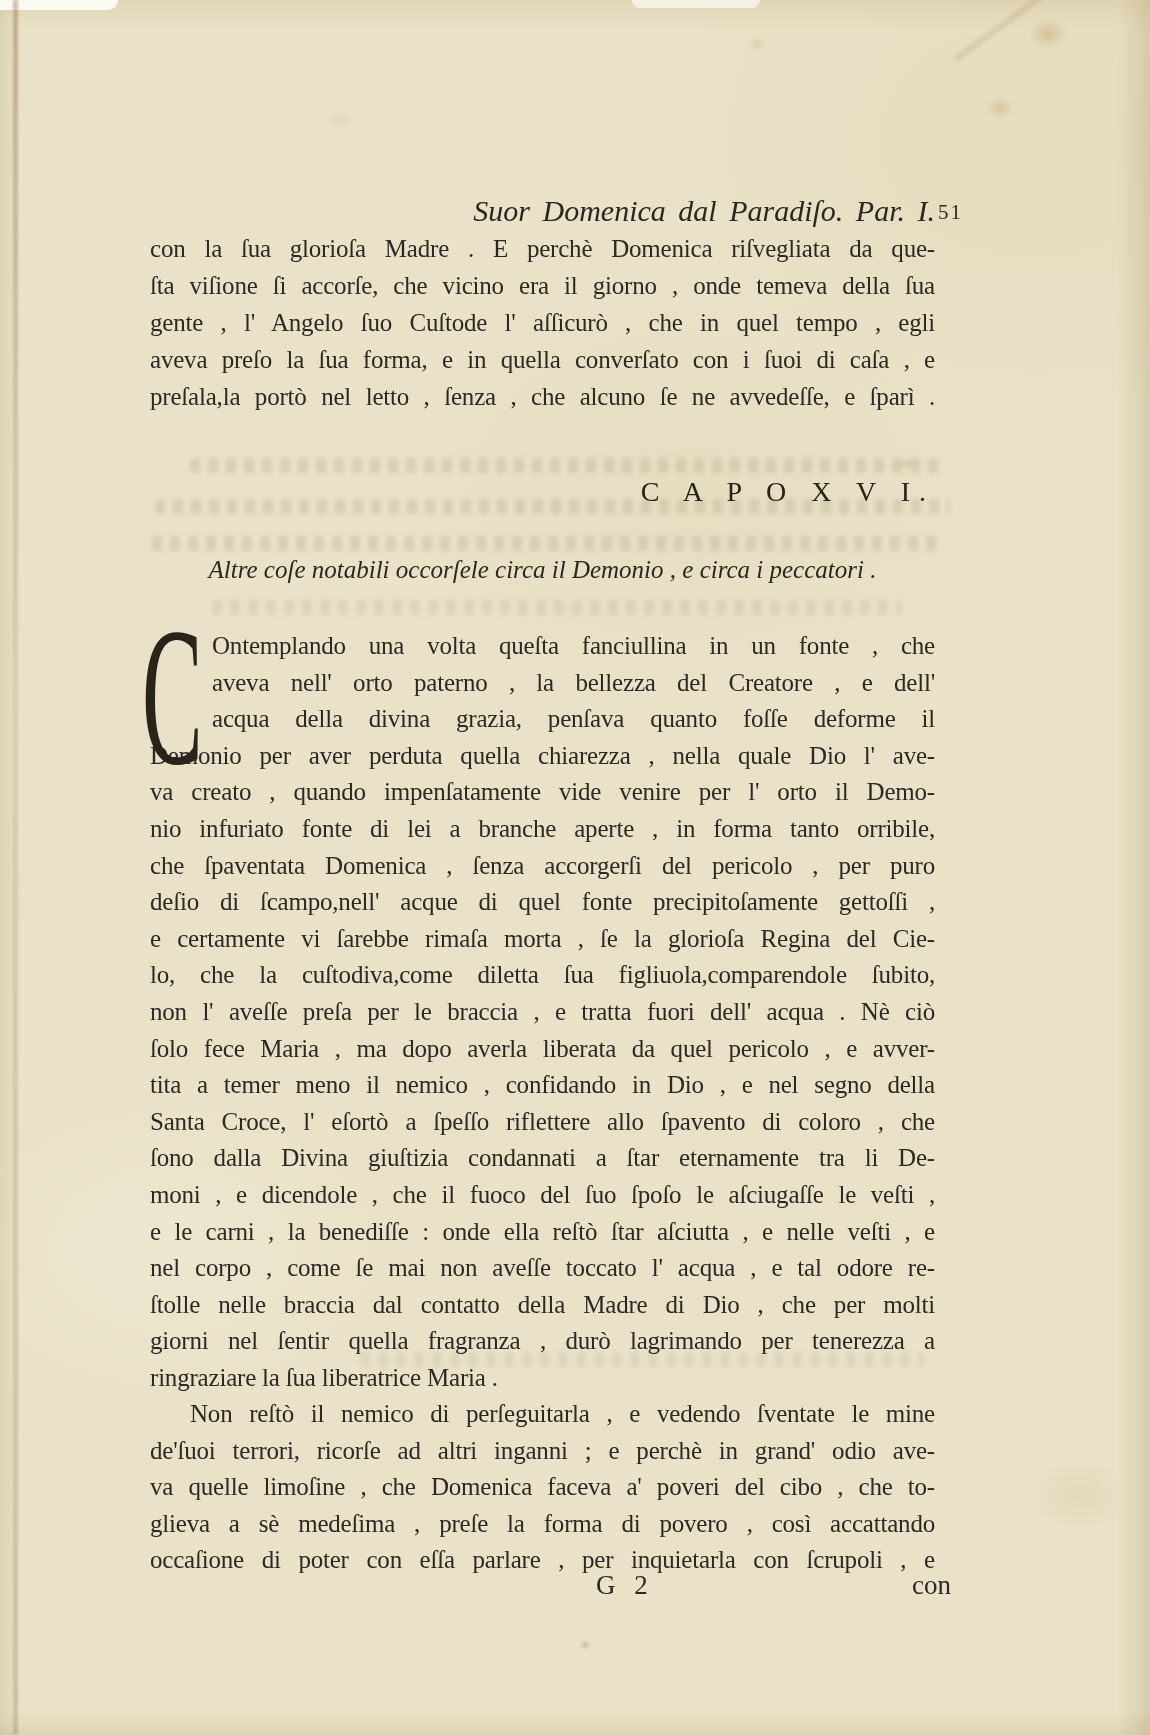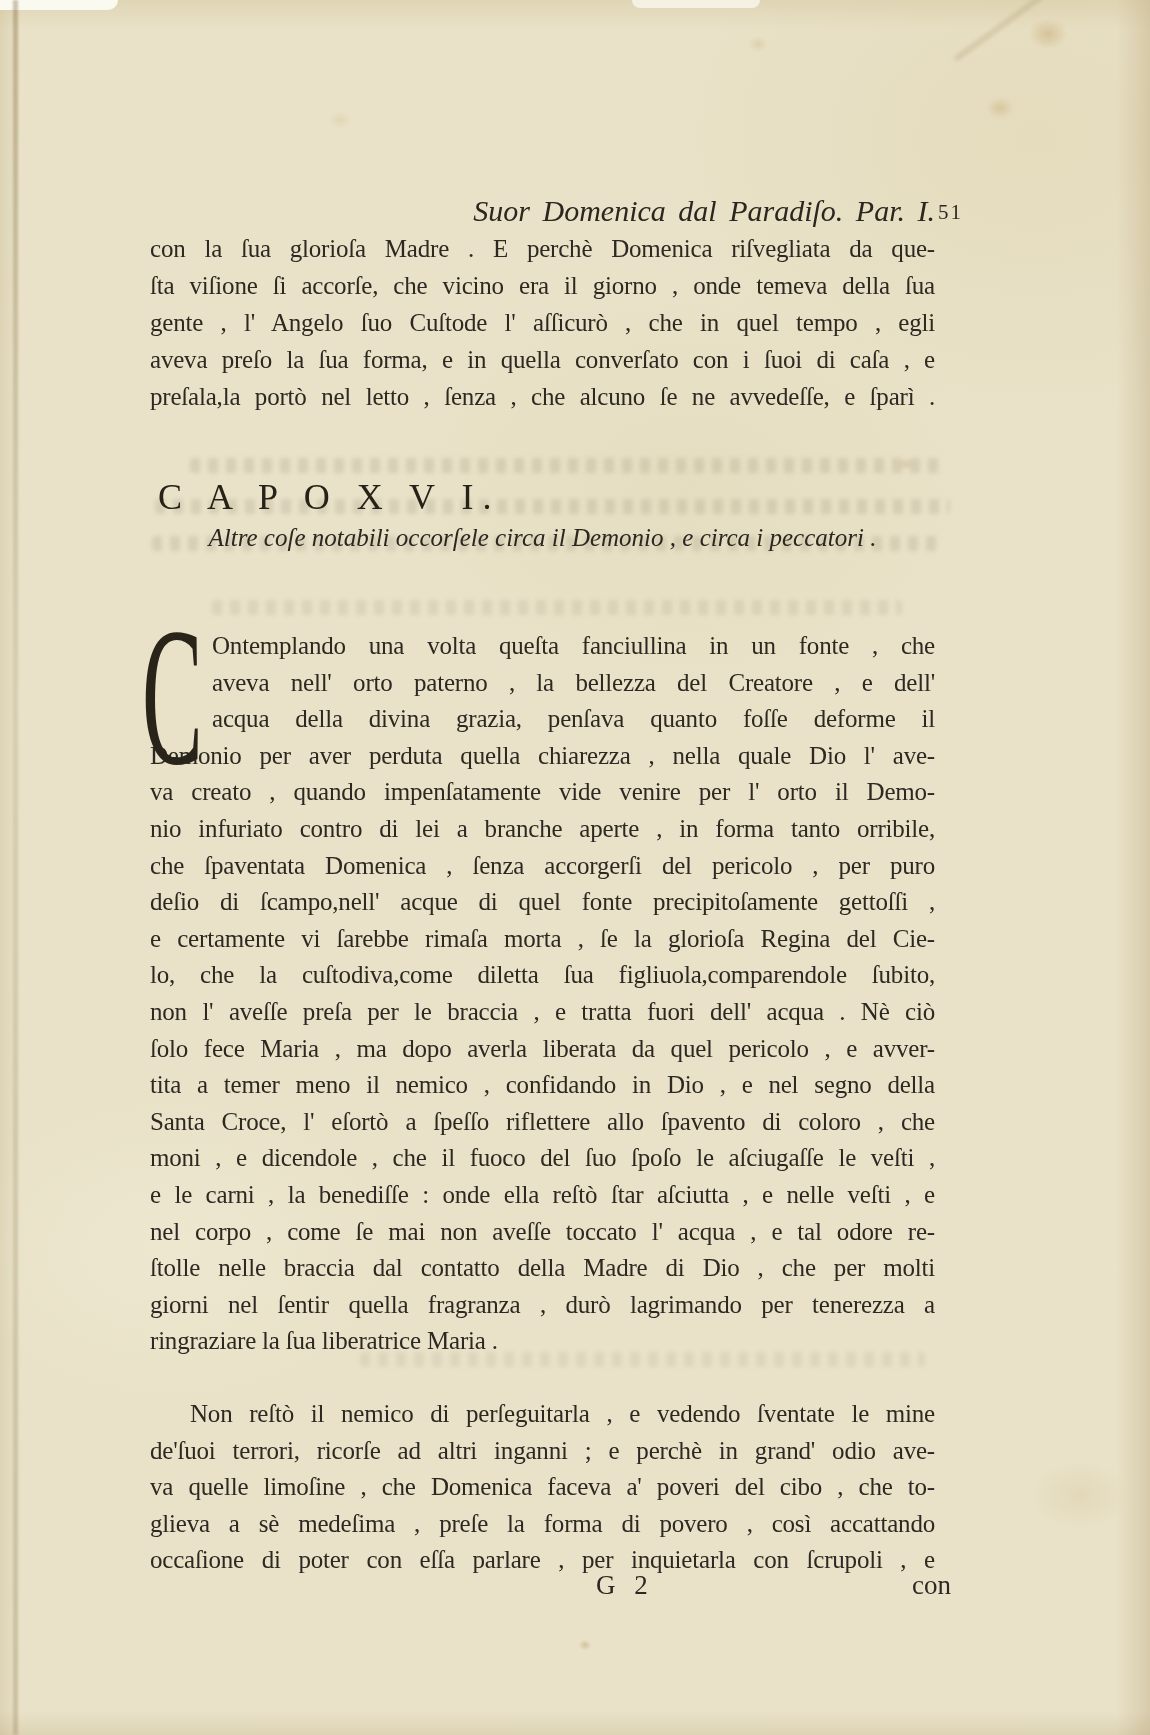--- a/index.html
+++ b/index.html
@@ -45,23 +45,23 @@
   .bleed.b5{left:360px;top:1352px;width:565px;opacity:.32;}
   
   .text-block{position:absolute;left:150px;top:0;width:785px;z-index:2;}
   .running-header{position:absolute;top:194px;left:0;width:785px;text-align:right;
     font-style:italic;font-size:30px;word-spacing:5px;color:#2b2620;}
   .pagenum{position:absolute;left:938px;top:200px;font-size:21px;z-index:2;letter-spacing:2px;}
   .line{height:36.6px;line-height:36.6px;font-size:25px;letter-spacing:-0.2px;
     text-align:justify;text-align-last:justify;overflow:hidden;}
   .intro{position:absolute;top:230px;left:0;width:785px;}
   .intro .line{height:37px;line-height:37px;}
-  .chapter-heading{position:absolute;top:476px;left:8px;width:785px;text-align:left;
-    font-size:36px;letter-spacing:9px;color:#272217;}
-  .chapter-subtitle{position:absolute;top:524px;left:0;width:785px;text-align:center;
+  .chapter-heading{position:absolute;top:476px;left:0;width:785px;text-align:right;
+    font-size:28px;letter-spacing:9px;color:#272217;}
+  .chapter-subtitle{position:absolute;top:556px;left:0;width:785px;text-align:center;
     font-style:italic;font-size:25px;color:#2b2620;}
   .para1{position:absolute;top:628px;left:0;width:785px;}
   .para2{position:absolute;top:1396px;left:0;width:785px;}
   .dc-indent{padding-left:62px;}
   .first-indent{text-indent:40px;}
   .last-short{text-align-last:left;}
   .dropcap{position:absolute;left:-8px;top:-30px;font-size:198px;line-height:1;
     color:#292419;transform:scaleX(.46);transform-origin:0 0;z-index:3;}
   .footer{position:absolute;top:1570px;left:0;width:785px;height:42px;font-size:27px;text-decoration:underline;}
   .footer .sig{position:absolute;left:446px;letter-spacing:6px;}
@@ -99,29 +99,30 @@
     <div class="chapter-heading">C A P O X V I.</div>
     <div class="chapter-subtitle">Altre coſe notabili occorſele circa il Demonio , e circa i peccatori .</div>
 
     <div class="para1">
       <span class="dropcap">C</span>
       <div class="line dc-indent">Ontemplando una volta queſta fanciullina in un fonte , che</div>
       <div class="line dc-indent">aveva nell' orto paterno , la bellezza del Creatore , e dell'</div>
       <div class="line dc-indent">acqua della divina grazia, penſava quanto foſſe deforme il</div>
       <div class="line">Demonio per aver perduta quella chiarezza , nella quale Dio l' ave-</div>
       <div class="line">va creato , quando impenſatamente vide venire per l' orto il Demo-</div>
-      <div class="line">nio infuriato contro di lei a branche aperte , in forma tanto orribile,</div>
+      <div class="line">nio infuriato fonte di lei a branche aperte , in forma tanto orribile,</div>
       <div class="line">che ſpaventata Domenica , ſenza accorgerſi del pericolo , per puro</div>
       <div class="line">deſio di ſcampo,nell' acque di quel fonte precipitoſamente gettoſſi ,</div>
       <div class="line">e certamente vi ſarebbe rimaſa morta , ſe la glorioſa Regina del Cie-</div>
       <div class="line">lo, che la cuſtodiva,come diletta ſua figliuola,comparendole ſubito,</div>
       <div class="line">non l' aveſſe preſa per le braccia , e tratta fuori dell' acqua . Nè ciò</div>
       <div class="line">ſolo fece Maria , ma dopo averla liberata da quel pericolo , e avver-</div>
       <div class="line">tita a temer meno il nemico , confidando in Dio , e nel segno della</div>
       <div class="line">Santa Croce, l' eſortò a ſpeſſo riflettere allo ſpavento di coloro , che</div>
+      <div class="line">ſono dalla Divina giuſtizia condannati a ſtar eternamente tra li De-</div>
       <div class="line">moni , e dicendole , che il fuoco del ſuo ſpoſo le aſciugaſſe le veſti ,</div>
       <div class="line">e le carni , la benediſſe : onde ella reſtò ſtar aſciutta , e nelle veſti , e</div>
       <div class="line">nel corpo , come ſe mai non aveſſe toccato l' acqua , e tal odore re-</div>
       <div class="line">ſtolle nelle braccia dal contatto della Madre di Dio , che per molti</div>
       <div class="line">giorni nel ſentir quella fragranza , durò lagrimando per tenerezza a</div>
       <div class="line last-short">ringraziare la ſua liberatrice Maria .</div>
     </div>
 
     <div class="para2">
       <div class="line first-indent">Non reſtò il nemico di perſeguitarla , e vedendo ſventate le mine</div>

